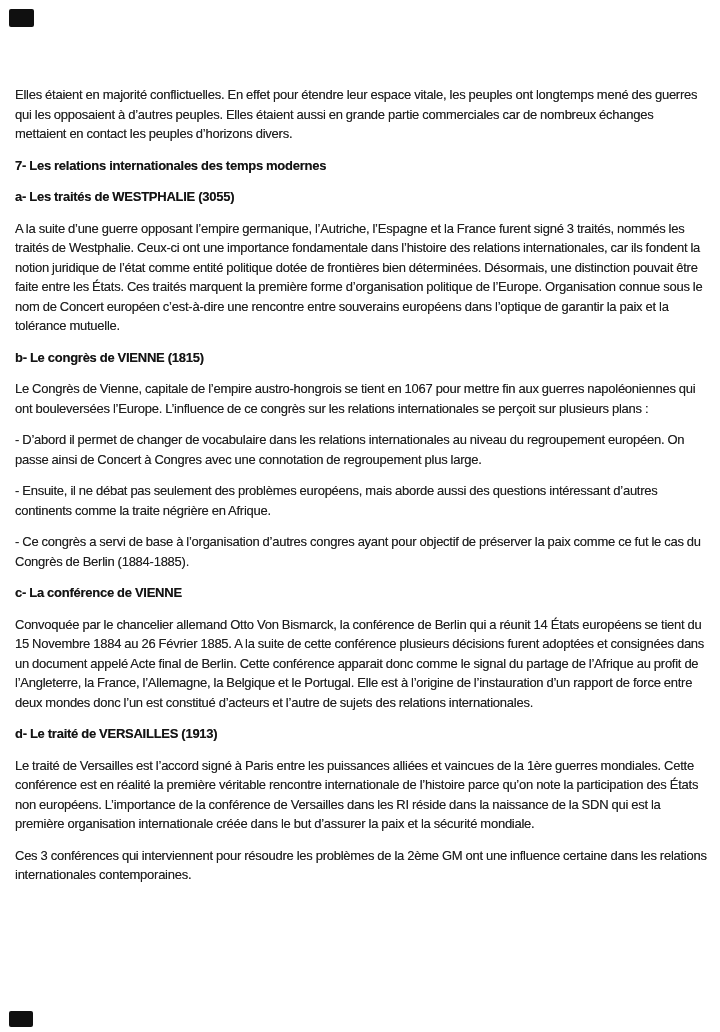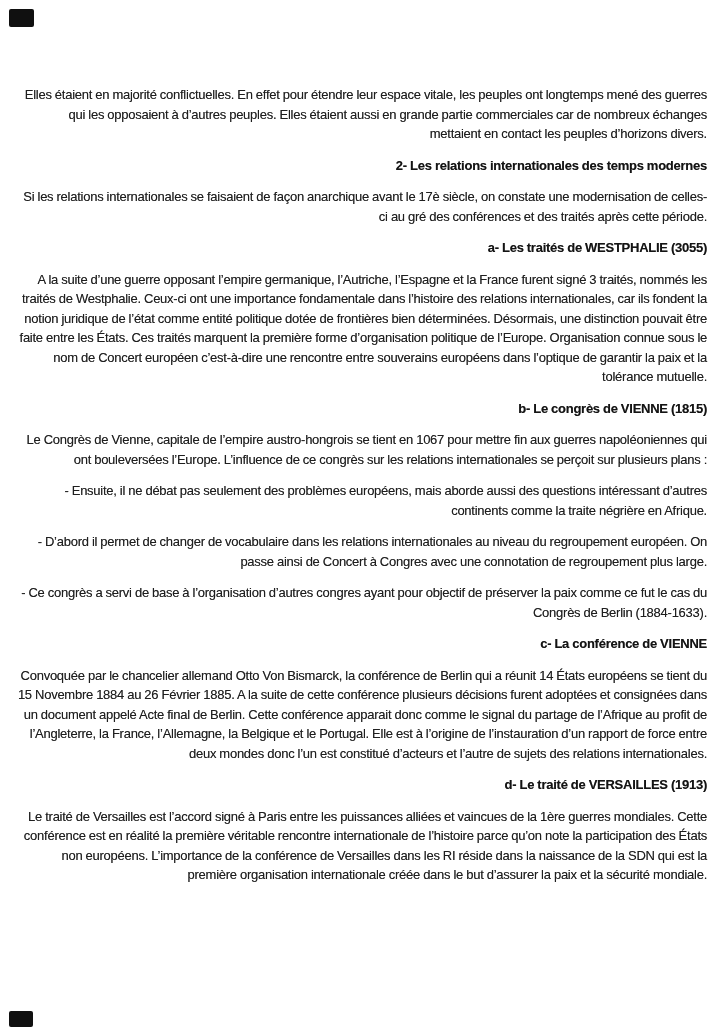--- a/index.html
+++ b/index.html
@@ -19,21 +19,20 @@
     font-size: 13px;
     line-height: 19.5px;
     letter-spacing: -0.25px;
     word-spacing: -0.2px;
     color: #1f1f1f;
     text-shadow: 0 0 0.5px rgba(31,31,31,0.55);
   }
   .para, .heading {
     margin: 0 0 12px 0;
     padding: 0;
-    text-align: right;
   }
   .heading {
     font-weight: 700;
     color: #141414;
   }
   .corner-mark {
     position: absolute;
     background: #101010;
     border-radius: 2px;
   }
@@ -51,26 +50,26 @@
   }
 </style>
 </head>
 <body>
 
 <div class="page">
   <span class="corner-mark top"></span>
   <span class="corner-mark bottom"></span>
 
   <p class="para">Elles étaient en majorité conflictuelles. En effet pour étendre leur espace vitale, les peuples ont longtemps mené des guerres qui les opposaient à d’autres peuples. Elles étaient aussi en grande partie commerciales car de nombreux échanges mettaient en contact les peuples d’horizons divers.</p>
-  <p class="heading">2- Les relations internationales des temps modernes</p>
-  <p class="para">Si les relations internationales se faisaient de façon anarchique avant le 17è siècle, on constate une modernisation de celles-ci au gré des conférences et des traités après cette période.</p>
+  <p class="heading">7- Les relations internationales des temps modernes</p>
   <p class="heading">a- Les traités de WESTPHALIE (3055)</p>
   <p class="para">A la suite d’une guerre opposant l’empire germanique, l’Autriche, l’Espagne et la France furent signé 3 traités, nommés les traités de Westphalie. Ceux-ci ont une importance fondamentale dans l’histoire des relations internationales, car ils fondent la notion juridique de l’état comme entité politique dotée de frontières bien déterminées. Désormais, une distinction pouvait être faite entre les États. Ces traités marquent la première forme d’organisation politique de l’Europe. Organisation connue sous le nom de Concert européen c’est-à-dire une rencontre entre souverains européens dans l’optique de garantir la paix et la tolérance mutuelle.</p>
   <p class="heading">b- Le congrès de VIENNE (1815)</p>
   <p class="para">Le Congrès de Vienne, capitale de l’empire austro-hongrois se tient en 1067 pour mettre fin aux guerres napoléoniennes qui ont bouleversées l’Europe. L’influence de ce congrès sur les relations internationales se perçoit sur plusieurs plans :</p>
+  <p class="para">- D’abord il permet de changer de vocabulaire dans les relations internationales au niveau du regroupement européen. On passe ainsi de Concert à Congres avec une connotation de regroupement plus large.</p>
   <p class="para">- Ensuite, il ne débat pas seulement des problèmes européens, mais aborde aussi des questions intéressant d’autres continents comme la traite négrière en Afrique.</p>
-  <p class="para">- D’abord il permet de changer de vocabulaire dans les relations internationales au niveau du regroupement européen. On passe ainsi de Concert à Congres avec une connotation de regroupement plus large.</p>
-  <p class="para">- Ce congrès a servi de base à l’organisation d’autres congres ayant pour objectif de préserver la paix comme ce fut le cas du Congrès de Berlin (1884-1633).</p>
+  <p class="para">- Ce congrès a servi de base à l’organisation d’autres congres ayant pour objectif de préserver la paix comme ce fut le cas du Congrès de Berlin (1884-1885).</p>
   <p class="heading">c- La conférence de VIENNE</p>
   <p class="para">Convoquée par le chancelier allemand Otto Von Bismarck, la conférence de Berlin qui a réunit 14 États européens se tient du 15 Novembre 1884 au 26 Février 1885. A la suite de cette conférence plusieurs décisions furent adoptées et consignées dans un document appelé Acte final de Berlin. Cette conférence apparait donc comme le signal du partage de l’Afrique au profit de l’Angleterre, la France, l’Allemagne, la Belgique et le Portugal. Elle est à l’origine de l’instauration d’un rapport de force entre deux mondes donc l’un est constitué d’acteurs et l’autre de sujets des relations internationales.</p>
   <p class="heading">d- Le traité de VERSAILLES (1913)</p>
   <p class="para">Le traité de Versailles est l’accord signé à Paris entre les puissances alliées et vaincues de la 1ère guerres mondiales. Cette conférence est en réalité la première véritable rencontre internationale de l’histoire parce qu’on note la participation des États non européens. L’importance de la conférence de Versailles dans les RI réside dans la naissance de la SDN qui est la première organisation internationale créée dans le but d’assurer la paix et la sécurité mondiale.</p>
+  <p class="para">Ces 3 conférences qui interviennent pour résoudre les problèmes de la 2ème GM ont une influence certaine dans les relations internationales contemporaines.</p>
 </div>
 
 </body></html>

